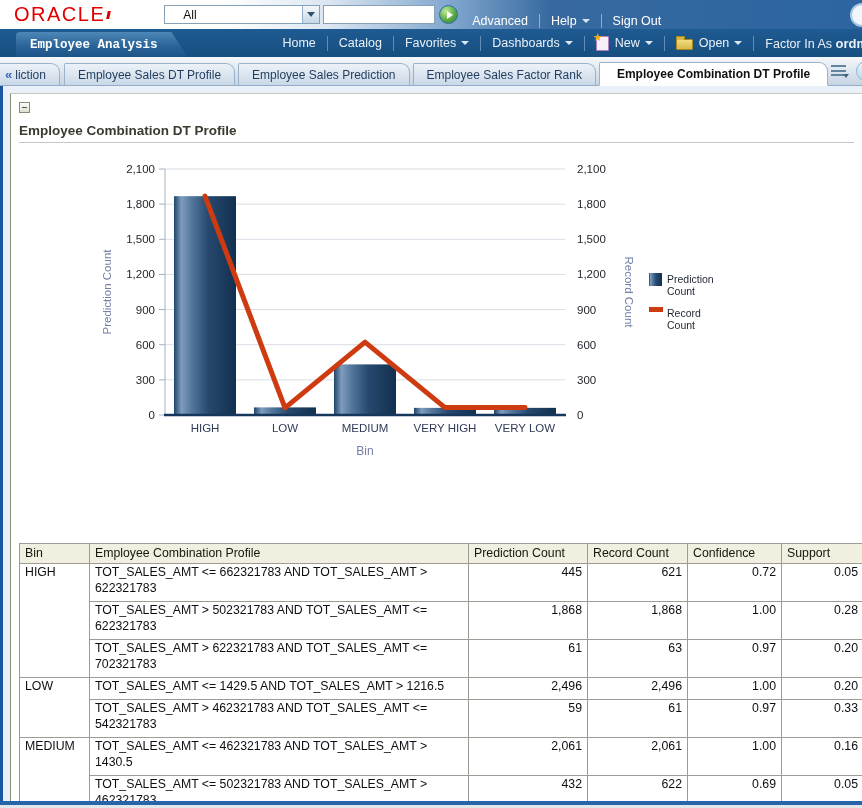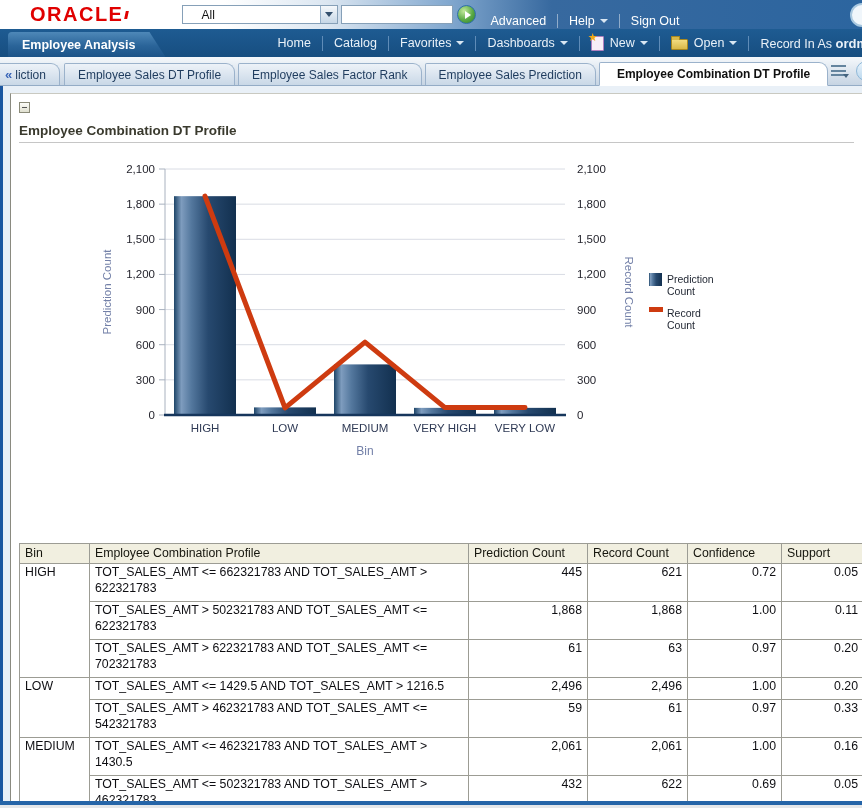--- a/index.html
+++ b/index.html
@@ -8,21 +8,21 @@
     width:862px; height:808px; position:relative; overflow:hidden;
     background:#E9F0F7; font-family:"Liberation Sans", sans-serif;
   }
 
   
   .topbar{
     position:absolute; top:0; left:0; width:862px; height:29px;
     background:linear-gradient(90deg,#fff 0%,#fff 26%,#dbe6f1 38%,#82a8cf 52%,#37699f 64%,#2c659f 100%);
     display:flex; align-items:center;
   }
-  .logo{ color:#E00000; font-weight:bold; font-size:20px; letter-spacing:1.5px; margin-left:30px; }
+  .logo{ color:#E00000; font-weight:normal; font-size:20px; letter-spacing:1.5px; margin-left:14px; }
   .logo-mark{ display:inline-block; width:3px; height:8px; background:#E00000; margin-left:2px; transform:skewX(-12deg); vertical-align:top; }
   .product{ color:#24417B; font-weight:bold; font-size:17.5px; margin-left:44px; white-space:nowrap; }
   .search-label{ color:#fff; font-size:12px; margin-left:8px; }
   .scope-select{ margin-left:8px; width:156px; height:19px; background:#fff; border:1px solid #86A0B8; display:flex; align-items:center; font-size:12px; color:#111; }
   .scope-select .val{ padding-left:18px; flex:1; }
   .scope-btn{ width:17px; height:17px; margin-right:0; background:linear-gradient(#F5F8FB,#C6D7E7); border-left:1px solid #93AEC8; display:flex; align-items:center; justify-content:center; }
   .chev-dn{ width:0; height:0; border-left:4px solid transparent; border-right:4px solid transparent; border-top:5px solid #33506E; }
   .search-input{ margin-left:3px; width:112px; height:19px; border:1px solid #86A0B8; font-size:12px; padding:0 3px; font-family:"Liberation Sans",sans-serif; }
   .go-btn{ width:19px; height:19px; border-radius:50%; margin-left:4px; background:radial-gradient(circle at 35% 30%,#C2E99C,#59A944 55%,#2F7D2F); border:1px solid #2E6FA8; display:flex; align-items:center; justify-content:center; }
   .go-arrow{ width:0; height:0; border-left:6px solid #fff; border-top:4px solid transparent; border-bottom:4px solid transparent; margin-left:2px; }
@@ -30,25 +30,25 @@
   .tl-div{ width:1px; height:14px; background:rgba(255,255,255,.45); margin:0 11px; }
   .chev{ display:inline-block; width:0; height:0; border-left:4px solid transparent; border-right:4px solid transparent; border-top:4px solid #D9E7F3; margin-left:5px; }
   .partial-circle-top{ position:absolute; right:-12px; top:3px; width:24px; height:24px; border-radius:50%; background:#F0F6FB; border:2px solid #A8C8E0; }
 
   
   .navbar{
     position:absolute; top:29px; left:0; width:862px; height:28px;
     background:linear-gradient(#1E5B92,#174E80); display:flex; align-items:center;
   }
   .dash-tab{
-    height:25px; align-self:flex-end; margin-left:8px; padding:0 30px 0 14px;
+    height:25px; align-self:flex-end; margin-left:16px; padding:0 30px 0 14px;
     display:flex; align-items:center; color:#fff; font-weight:bold; font-size:12.5px;
     background:linear-gradient(#4E88B8,#2A6499 55%,#1D5488);
     clip-path:polygon(0 0,calc(100% - 16px) 0,100% 100%,0 100%);
-    border-radius:4px 0 0 0; white-space:nowrap;
+    border-radius:4px 0 0 0; white-space:nowrap;font-family:Liberation Mono, monospace;
   }
   .nav-right{ margin-left:auto; display:flex; align-items:center; color:#E9F1F8; font-size:12.5px; white-space:nowrap; margin-right:-6px; }
   .nav-link{ cursor:pointer; display:flex; align-items:center; }
   .nav-div{ width:1px; height:15px; background:#5F8CB8; margin:0 11px; }
   .icon-new{ width:13px; height:15px; background:#F7EFF7; border:1px solid #B080C0; border-radius:1px; position:relative; margin-right:6px; }
   .icon-new::after{ content:"★"; color:#F0A818; font-size:11px; position:absolute; left:-4px; top:-6px; }
   .icon-folder{ width:17px; height:11px; background:linear-gradient(#F2DC80,#D8B848); border:1px solid #A88820; border-radius:1px; position:relative; margin-right:6px; margin-top:3px; }
   .icon-folder::before{ content:""; position:absolute; top:-4px; left:-1px; width:7px; height:3px; background:#D8B848; border:1px solid #A88820; border-bottom:none; border-radius:1px 1px 0 0; }
   .signed-in b{ font-size:13px; }
 
@@ -146,32 +146,32 @@
         <span>New</span>
         <span class="chev"></span>
       </span>
     <span class="nav-div"></span>
     <span class="nav-link">
         <span class="icon-folder"></span>
         <span>Open</span>
         <span class="chev"></span>
       </span>
     <span class="nav-div"></span>
-    <span class="signed-in"><span>Record In As</span>&nbsp;<b>ordm</b></span>
+    <span class="signed-in"><span>Factor In As</span>&nbsp;<b>ordm</b></span>
   </div>
 </div>
 
 <div class="tabstrip">
   <div class="tab first">
     <span class="scroll-left">«</span>
     <span>liction</span>
   </div>
   <div class="tab">Employee Sales DT Profile</div>
+  <div class="tab">Employee Sales Prediction</div>
   <div class="tab">Employee Sales Factor Rank</div>
-  <div class="tab">Employee Sales Prediction</div>
   <div class="tab active">Employee Combination DT Profile</div>
   <div class="strip-icons">
     <span class="icon-list"></span>
     <span class="partial-circle-strip"></span>
   </div>
 </div>
 
 <div class="page-frame-left"></div>
 
 <div class="content">
@@ -272,21 +272,21 @@
           <td class="num-cell">445</td>
           <td class="num-cell">621</td>
           <td class="num-cell">0.72</td>
           <td class="num-cell">0.05</td>
         </tr>
         <tr>
           <td class="profile-cell">TOT_SALES_AMT &gt; 502321783 AND TOT_SALES_AMT &lt;= 622321783</td>
           <td class="num-cell">1,868</td>
           <td class="num-cell">1,868</td>
           <td class="num-cell">1.00</td>
-          <td class="num-cell">0.11</td>
+          <td class="num-cell">0.28</td>
         </tr>
         <tr>
           <td class="profile-cell">TOT_SALES_AMT &gt; 622321783 AND TOT_SALES_AMT &lt;= 702321783</td>
           <td class="num-cell">61</td>
           <td class="num-cell">63</td>
           <td class="num-cell">0.97</td>
           <td class="num-cell">0.20</td>
         </tr>
         <tr>
           <td class="bin-cell" rowspan="2">LOW</td>

